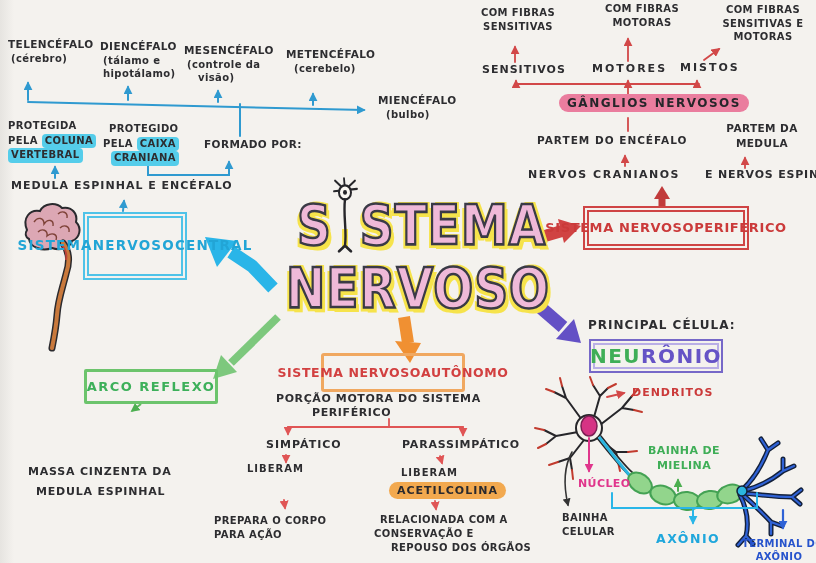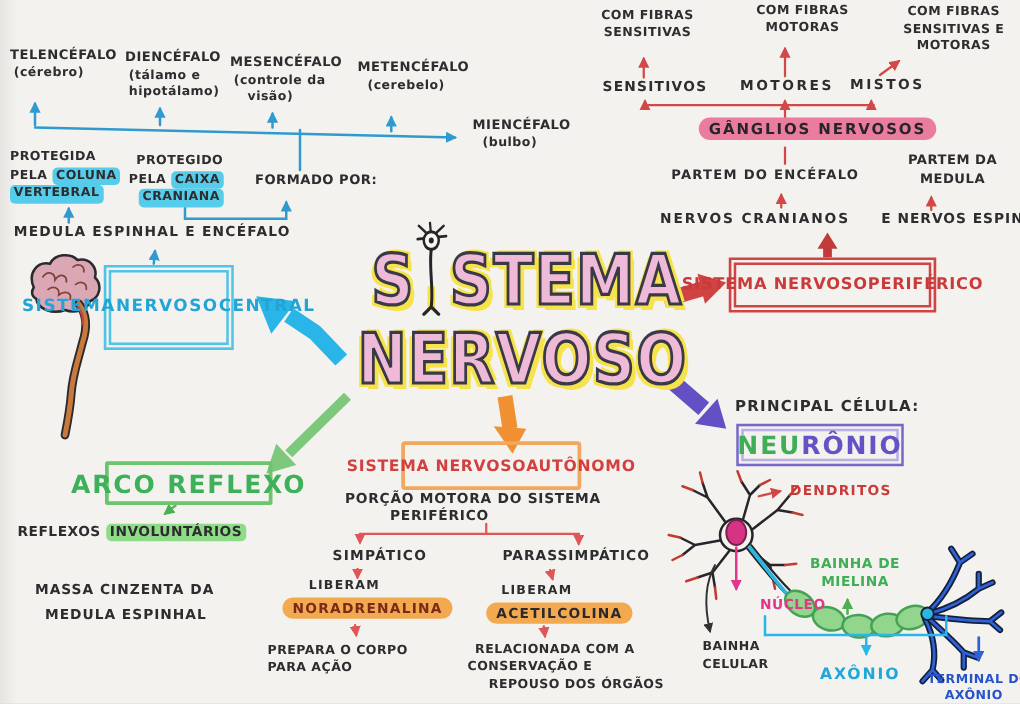--- a/index.html
+++ b/index.html
@@ -17,21 +17,21 @@
   .hl-orange{background:#f2a94f}
   .pill{position:absolute;border-radius:9px;padding:2px 8px;font-weight:700;white-space:nowrap;}
   .pill-pink{background:#ea7d9e;color:#26262a;font-size:12px;letter-spacing:1.5px;}
   .box{position:absolute;display:flex;flex-direction:row;align-items:center;justify-content:center;
        font-weight:700;text-align:center;white-space:nowrap;}
   .box-cyan{border:2px solid #4fc3e8;box-shadow:inset 0 0 0 2px #f4f2ee,inset 0 0 0 4px #4fc3e8;
        color:#22a5d6;font-size:13.5px;line-height:1.45;letter-spacing:1.2px;}
   .box-red{border:2px solid #cf4444;box-shadow:inset 0 0 0 2px #f4f2ee,inset 0 0 0 4px #cf4444;
        color:#cb3a3a;font-size:13px;line-height:1.4;letter-spacing:.6px;}
   .box-orange{border:3px solid #f0a860;border-radius:3px;color:#d24040;font-size:12.5px;line-height:1.4;letter-spacing:.6px;}
-  .box-green{border:3px solid #6cc46c;border-radius:2px;color:#3db05a;font-size:20px;letter-spacing:1.5px;}
+  .box-green{border:3px solid #6cc46c;border-radius:2px;color:#3db05a;font-size:13px;letter-spacing:1.5px;}
   .box-purple{border:2.5px solid #7668c8;box-shadow:inset 0 0 0 2px #f4f2ee,inset 0 0 0 4px #b9aee6;
        font-size:20px;letter-spacing:1.5px;}
   .bubble{position:absolute;display:flex;align-items:flex-end;font-weight:800;font-size:47px;line-height:1.06;
        letter-spacing:1px;color:#efb9d8;-webkit-text-stroke:2.2px #3a3a46;
        text-shadow:4px 4px 0 #f6e34b,-3px 3px 0 #f6e34b,3px -2px 0 #f6e34b;
        transform:scaleY(1.18);transform-origin:top left;}
   .neuron-slot{position:relative;display:inline-block;width:28px;height:10px;}
   .neuron-slot svg{position:absolute;left:-2px;bottom:2px;}
   .divblock .nm{font-size:10.5px}
   .divblock .sb{font-size:10px;font-weight:600;padding-left:3px}
@@ -270,52 +270,48 @@
     <div>SISTEMA NERVOSO</div>
     <div>PERIFÉRICO</div>
   </div>
 
   <div class="lbl s12" style="left:588px;top:318px;letter-spacing:1px;">PRINCIPAL CÉLULA:</div>
   <div class="box box-purple" style="left:589px;top:339px;width:130px;height:30px;flex-direction:row;">
     <span class="c-green">NEU</span>
       <span class="c-purple">RÔNIO</span>
   </div>
   <div class="lbl s11 c-red" style="left:632px;top:386px;letter-spacing:1px;">DENDRITOS</div>
-  <div class="lbl s11 c-magenta" style="left:608px;top:477px;">NÚCLEO</div>
+  <div class="lbl s11 c-magenta" style="left:578px;top:477px;">NÚCLEO</div>
   <div class="lbl s10" style="left:562px;top:511px;line-height:1.4;">
     <div>BAINHA</div>
     <div>CELULAR</div>
   </div>
   <div class="lbl s11 c-green center" style="left:646px;top:444px;width:76px;line-height:1.35;">
     <div>BAINHA DE</div>
     <div>MIELINA</div>
   </div>
   <div class="lbl s125 c-cyan" style="left:656px;top:531px;letter-spacing:1.5px;">AXÔNIO</div>
   <div class="lbl s10 c-blue center" style="left:742px;top:538px;width:74px;line-height:1.25;">
     <div>TERMINAL DO</div>
     <div>AXÔNIO</div>
   </div>
 
   <div class="box box-green" style="left:84px;top:369px;width:128px;height:29px;">ARCO REFLEXO</div>
-  <div class="lbl s11" style="left:14px;top:419px;">
-    <span>REFLEXOS</span> <span class="hl hl-green">INVOLUNTÁRIOS</span>
-  </div>
   <div class="lbl s11" style="left:28px;top:465px;letter-spacing:.8px;">MASSA CINZENTA DA</div>
   <div class="lbl s11" style="left:36px;top:485px;letter-spacing:.8px;">MEDULA ESPINHAL</div>
 
   <div class="box box-orange" style="left:321px;top:353px;width:138px;height:33px;">
     <div>SISTEMA NERVOSO</div>
     <div>AUTÔNOMO</div>
   </div>
   <div class="lbl s11" style="left:276px;top:392px;letter-spacing:.6px;">PORÇÃO MOTORA DO SISTEMA</div>
   <div class="lbl s11" style="left:312px;top:406px;letter-spacing:.6px;">PERIFÉRICO</div>
   <div class="lbl s11" style="left:266px;top:438px;letter-spacing:1px;">SIMPÁTICO</div>
   <div class="lbl s11" style="left:402px;top:438px;letter-spacing:.8px;">PARASSIMPÁTICO</div>
   <div class="lbl s10" style="left:247px;top:462px;letter-spacing:1px;">LIBERAM</div>
-  <div class="pill hl-orange c-dred" style="left:226px;top:478px;font-size:11px;letter-spacing:1px;">NORADRENALINA</div>
   <div class="lbl s10" style="left:214px;top:514px;">PREPARA O CORPO</div>
   <div class="lbl s10" style="left:214px;top:528px;">PARA AÇÃO</div>
   <div class="lbl s10" style="left:401px;top:466px;letter-spacing:1px;">LIBERAM</div>
   <div class="pill hl-orange" style="left:389px;top:482px;font-size:11px;letter-spacing:1px;color:#2a2a2e;">ACETILCOLINA</div>
   <div class="lbl s10" style="left:380px;top:513px;">RELACIONADA COM A</div>
   <div class="lbl s10" style="left:374px;top:527px;">CONSERVAÇÃO E</div>
   <div class="lbl s10" style="left:391px;top:541px;">REPOUSO DOS ÓRGÃOS</div>
 
 </div>
 

